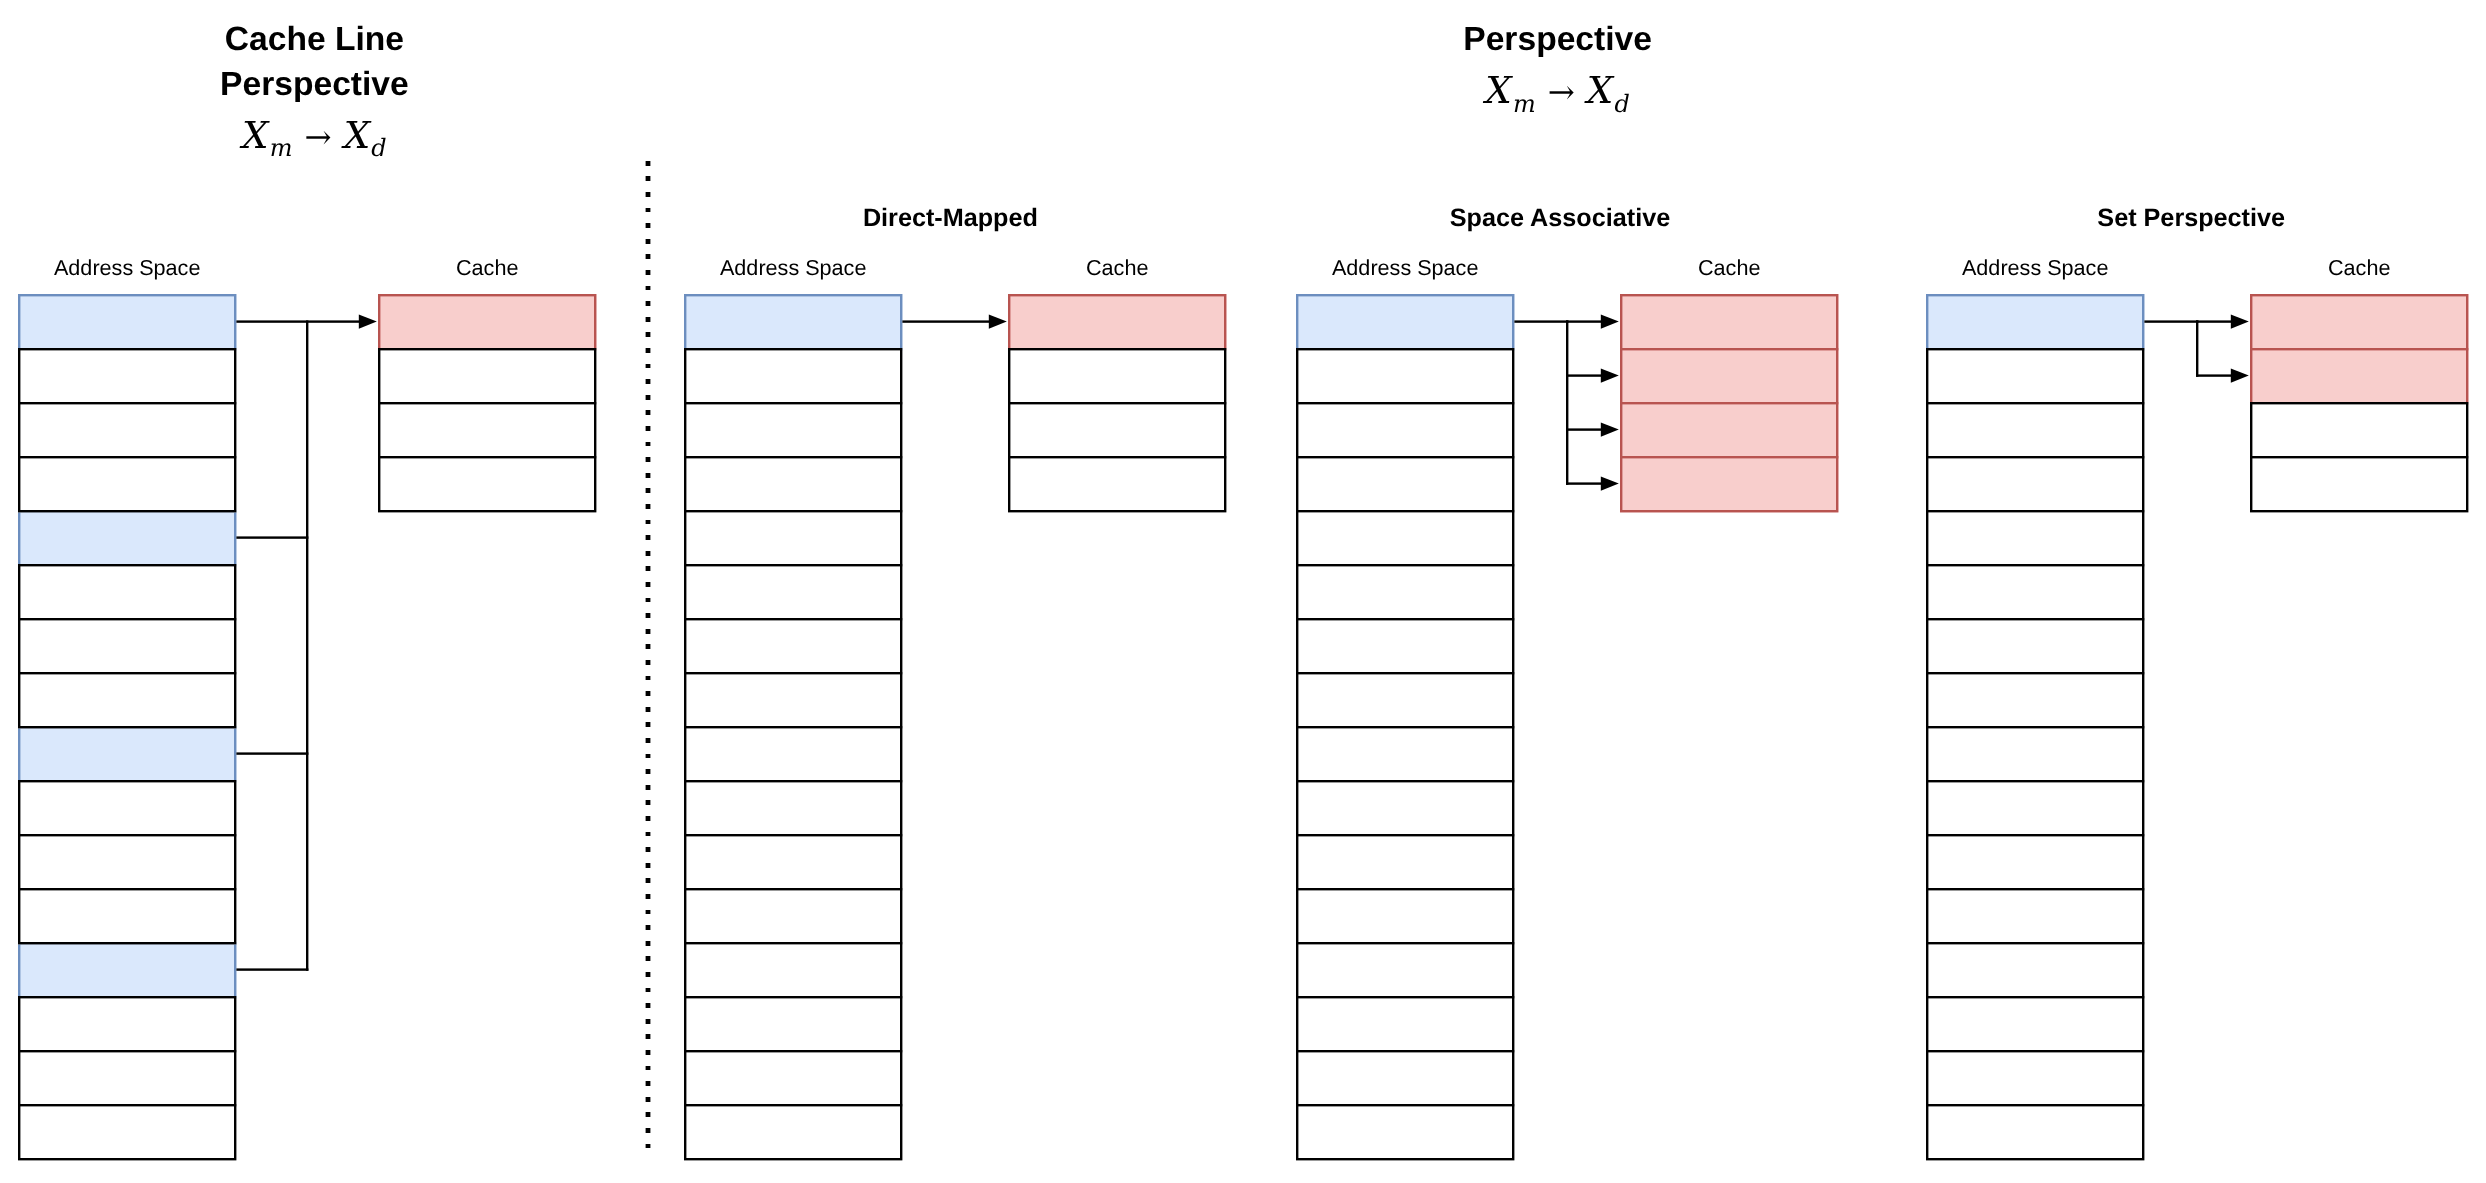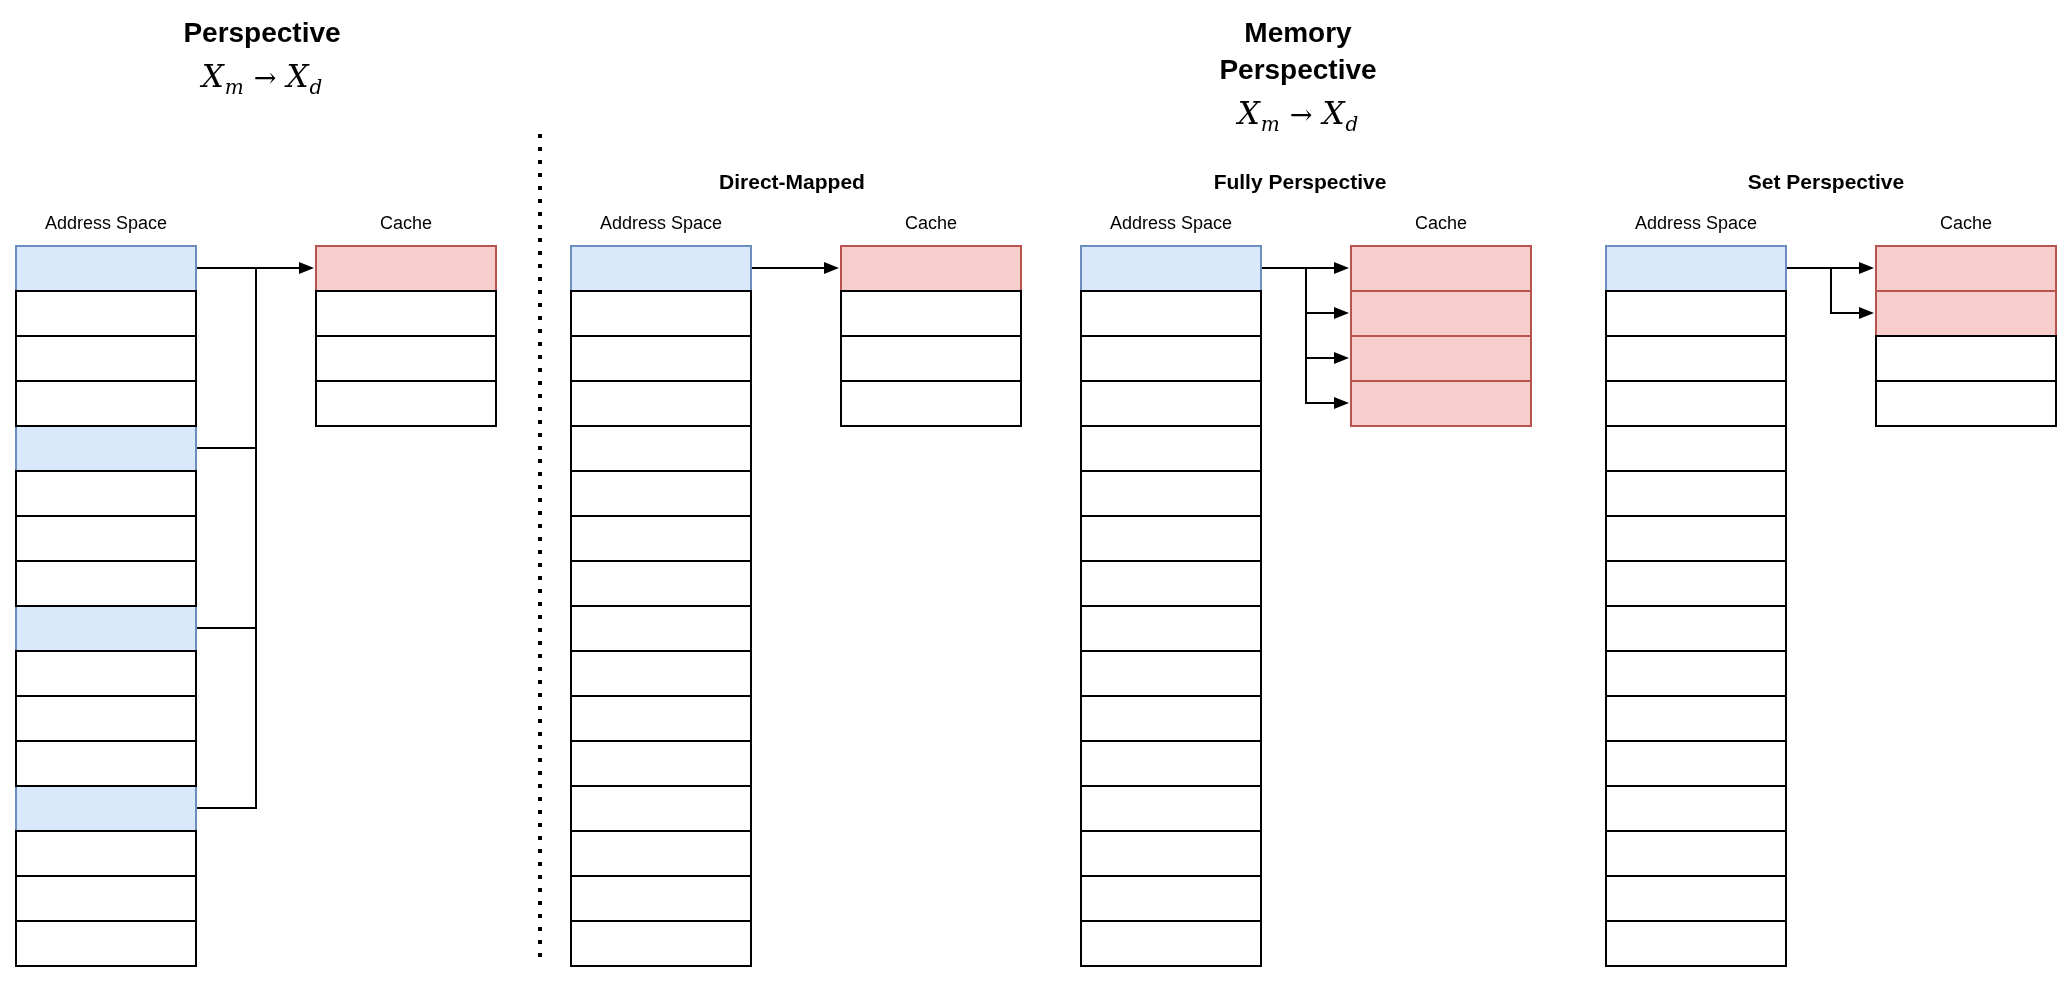--- a/index.html
+++ b/index.html
@@ -65,26 +65,26 @@
     border-bottom: 6px solid transparent;
     border-left: 15px solid #000;
   }
 </style>
 </head>
 <body>
 
 <div id="canvas">
 
   <div class="phead" style="left:82px; top:14px;">
+    <div>Cache Line</div>
     <div>Perspective</div>
     <div class="phead-math"><span class="mvar">X</span><span class="msub">m</span><span class="marrow">→</span><span class="mvar">X</span><span class="msub">d</span></div>
   </div>
 
   <div class="phead" style="left:1118px; top:14px;">
-    <div>Memory</div>
     <div>Perspective</div>
     <div class="phead-math"><span class="mvar">X</span><span class="msub">m</span><span class="marrow">→</span><span class="mvar">X</span><span class="msub">d</span></div>
   </div>
 
   <div class="divider" id="divider" style="left: 538px; top: 134px; height: 831px;"></div>
 
   <div id="diagrams">
       <div class="col-label" style="left: -45px; top: 213px; width: 302px;">Address Space</div>
       <div class="col-label" style="left: 255px; top: 213px; width: 302px;">Cache</div>
       <div class="box" style="left: 15px; top: 245px; background: rgb(218, 232, 252); border-color: rgb(108, 142, 191);"></div>
@@ -131,21 +131,21 @@
       <div class="box" style="left: 570px; top: 785px; background: rgb(255, 255, 255); border-color: rgb(0, 0, 0);"></div>
       <div class="box" style="left: 570px; top: 830px; background: rgb(255, 255, 255); border-color: rgb(0, 0, 0);"></div>
       <div class="box" style="left: 570px; top: 875px; background: rgb(255, 255, 255); border-color: rgb(0, 0, 0);"></div>
       <div class="box" style="left: 570px; top: 920px; background: rgb(255, 255, 255); border-color: rgb(0, 0, 0);"></div>
       <div class="box" style="left: 840px; top: 245px; background: rgb(248, 206, 204); border-color: rgb(184, 84, 80);"></div>
       <div class="box" style="left: 840px; top: 290px; background: rgb(255, 255, 255); border-color: rgb(0, 0, 0);"></div>
       <div class="box" style="left: 840px; top: 335px; background: rgb(255, 255, 255); border-color: rgb(0, 0, 0);"></div>
       <div class="box" style="left: 840px; top: 380px; background: rgb(255, 255, 255); border-color: rgb(0, 0, 0);"></div>
       <div class="cline" style="left: 752px; top: 266.5px; width: 75px; height: 2px; background: rgb(0, 0, 0);"></div>
       <div class="arrowhead" style="left: 824px; top: 261.5px; border-left-color: rgb(0, 0, 0);"></div>
-      <div class="dg-title" style="left: 1100px; top: 170px;">Fully Perspective</div>
+      <div class="dg-title" style="left: 1100px; top: 170px;">Space Associative</div>
       <div class="col-label" style="left: 1020px; top: 213px; width: 302px;">Address Space</div>
       <div class="col-label" style="left: 1290px; top: 213px; width: 302px;">Cache</div>
       <div class="box" style="left: 1080px; top: 245px; background: rgb(218, 232, 252); border-color: rgb(108, 142, 191);"></div>
       <div class="box" style="left: 1080px; top: 290px; background: rgb(255, 255, 255); border-color: rgb(0, 0, 0);"></div>
       <div class="box" style="left: 1080px; top: 335px; background: rgb(255, 255, 255); border-color: rgb(0, 0, 0);"></div>
       <div class="box" style="left: 1080px; top: 380px; background: rgb(255, 255, 255); border-color: rgb(0, 0, 0);"></div>
       <div class="box" style="left: 1080px; top: 425px; background: rgb(255, 255, 255); border-color: rgb(0, 0, 0);"></div>
       <div class="box" style="left: 1080px; top: 470px; background: rgb(255, 255, 255); border-color: rgb(0, 0, 0);"></div>
       <div class="box" style="left: 1080px; top: 515px; background: rgb(255, 255, 255); border-color: rgb(0, 0, 0);"></div>
       <div class="box" style="left: 1080px; top: 560px; background: rgb(255, 255, 255); border-color: rgb(0, 0, 0);"></div>

